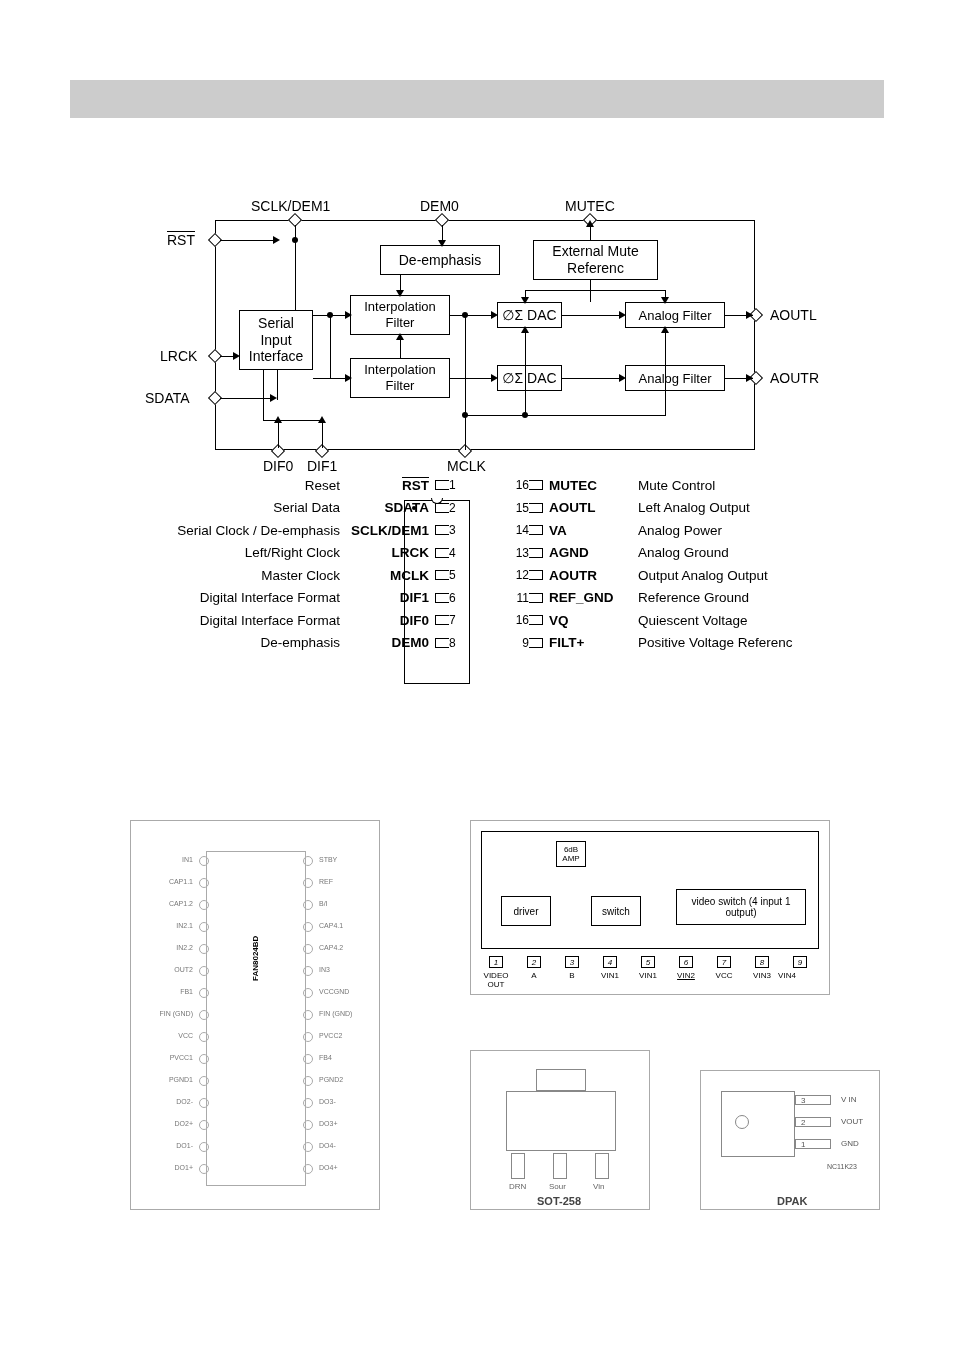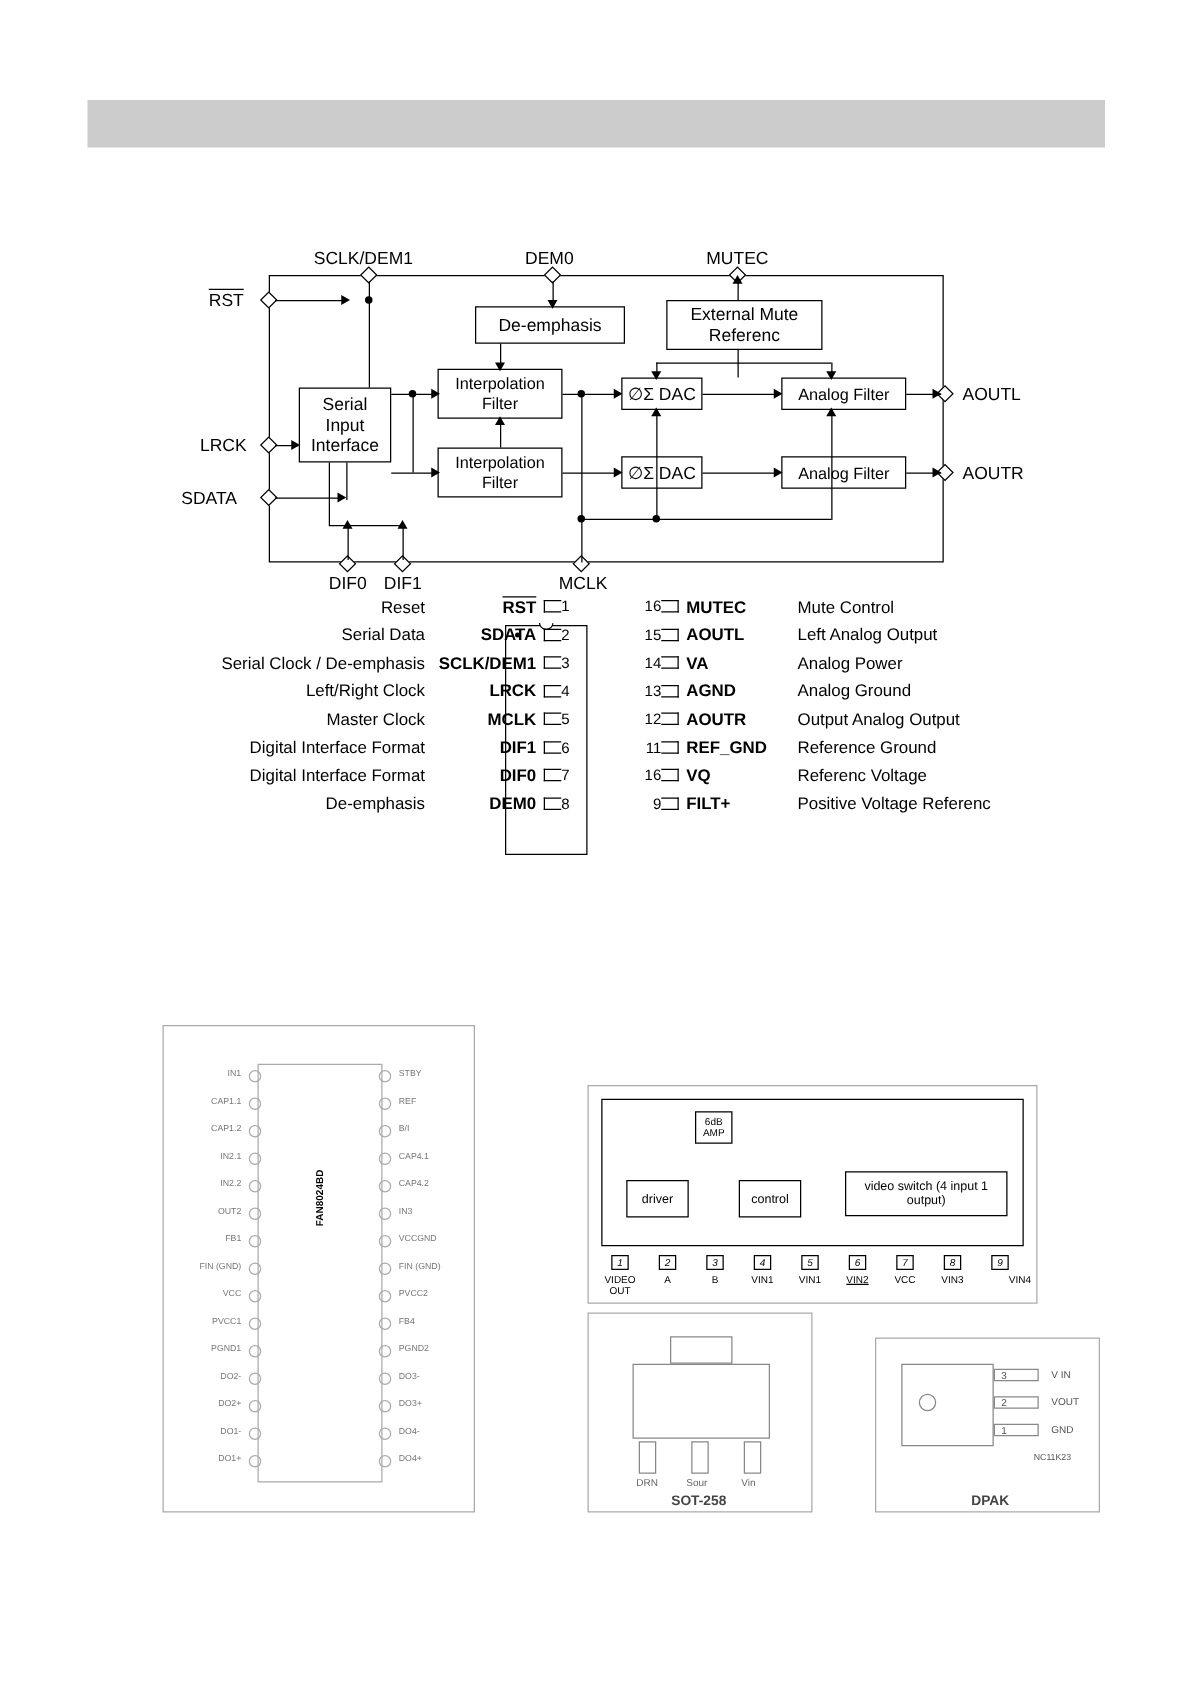--- a/index.html
+++ b/index.html
@@ -144,21 +144,21 @@
   .chip-notch { position:absolute; left:431px; top:498px; width:12px;height:6px;
     border:1.3px solid #000;border-top:none;border-radius:0 0 6px 6px; background:#fff;}
   .chip-dot { position:absolute; left:412px; top:506px; width:4px;height:4px;border-radius:50%;background:#000;}
 
   
   .thumb {
     position:absolute;
     border:1px solid #aaa;
   }
   .thumb1 { left:130px; top:820px; width:250px; height:390px;}
-  .thumb2 { left:470px; top:820px; width:360px; height:175px;margin-top:48px;}
+  .thumb2 { left:470px; top:820px; width:360px; height:175px;}
   .thumb3 { left:470px; top:1050px; width:180px; height:160px;}
   .thumb4 { left:700px; top:1070px; width:180px; height:140px;}
   .thumb-label { font-size:11px; position:absolute; color:#444; }
 
   .mini { font-size:8px; color:#666; }
 
   
   .vs-outer { position:absolute; left:10px; top:10px; right:10px; bottom:45px; border:1px solid #000;}
   .vs-box { position:absolute; border:1px solid #000; font-size:10px; display:flex;align-items:center;justify-content:center; text-align:center; background:#fff;}
   .vs-pin { position:absolute; width:14px;height:12px;border:1px solid #000;font-size:8px;display:flex;align-items:center;justify-content:center;}
@@ -372,21 +372,21 @@
   </div>
   <div class="pin-row">
     <div class="pin-desc-l">Digital Interface Format</div>
     <div class="pin-name-l">DIF0</div>
     <div class="pin-mark-l"></div>
     <div class="pin-num-l">7</div>
     <div class="spacer"></div>
     <div class="pin-num-r">16</div>
     <div class="pin-mark-r"></div>
     <div class="pin-name-r">VQ</div>
-    <div class="pin-desc-r">Referenc Voltage</div>
+    <div class="pin-desc-r">Quiescent Voltage</div>
   </div>
   <div class="pin-row">
     <div class="pin-desc-l">De-emphasis</div>
     <div class="pin-name-l">DEM0</div>
     <div class="pin-mark-l"></div>
     <div class="pin-num-l">8</div>
     <div class="spacer"></div>
     <div class="pin-num-r">9</div>
     <div class="pin-mark-r"></div>
     <div class="pin-name-r">FILT+</div>
@@ -462,42 +462,42 @@
     <div class="fan-lbl" style="left: 188px; top: 321px;">DO4-</div>
     <div class="fan-pin" style="left: 172px; top: 343px;"></div>
     <div class="fan-lbl" style="left: 188px; top: 343px;">DO4+</div>
   </div>
 
 <div class="thumb thumb2">
   <div class="vs-outer"></div>
   <div class="vs-box" style="left:85px;top:20px;width:30px;height:26px;font-size:8px">6dB
 AMP</div>
   <div class="vs-box" style="left:30px;top:75px;width:50px;height:30px">driver</div>
-  <div class="vs-box" style="left:120px;top:75px;width:50px;height:30px">control</div>
+  <div class="vs-box" style="left:120px;top:75px;width:50px;height:30px">switch</div>
   <div class="vs-box" style="left:205px;top:68px;width:130px;height:36px;white-space:normal">video switch
 (4 input 1 output)</div>
   <div id="vs-pins"></div>
 <div class="vs-pin" style="left: 18px; top: 135px; font-style: italic;">1</div>
     <div class="vs-plabel" style="left: 7px; top: 150px;">VIDEO OUT</div>
     <div class="vs-pin" style="left: 56px; top: 135px; font-style: italic;">2</div>
     <div class="vs-plabel" style="left: 45px; top: 150px;">A</div>
     <div class="vs-pin" style="left: 94px; top: 135px; font-style: italic;">3</div>
     <div class="vs-plabel" style="left: 83px; top: 150px;">B</div>
     <div class="vs-pin" style="left: 132px; top: 135px; font-style: italic;">4</div>
     <div class="vs-plabel" style="left: 121px; top: 150px;">VIN1</div>
     <div class="vs-pin" style="left: 170px; top: 135px; font-style: italic;">5</div>
     <div class="vs-plabel" style="left: 159px; top: 150px;">VIN1</div>
     <div class="vs-pin" style="left: 208px; top: 135px; font-style: italic;">6</div>
     <div class="vs-plabel" style="left: 197px; top: 150px; text-decoration: underline;">VIN2</div>
     <div class="vs-pin" style="left: 246px; top: 135px; font-style: italic;">7</div>
     <div class="vs-plabel" style="left: 235px; top: 150px;">VCC</div>
     <div class="vs-pin" style="left: 284px; top: 135px; font-style: italic;">8</div>
     <div class="vs-plabel" style="left: 273px; top: 150px;">VIN3</div>
     <div class="vs-pin" style="left: 322px; top: 135px; font-style: italic;">9</div>
-    <div class="vs-plabel" style="left: 327px; top: 150px; text-align: center;">VIN4</div>
+    <div class="vs-plabel" style="left: 298px; top: 150px; text-align: center;">VIN4</div>
   </div>
 
 <div class="thumb thumb3">
   <div class="sot-tab"></div>
   <div class="sot-body"></div>
   <div class="sot-leg" style="left:40px"></div>
   <div class="sot-leg" style="left:82px"></div>
   <div class="sot-leg" style="left:124px"></div>
   <span class="mini" style="position:absolute;left:38px;bottom:18px">DRN</span>
   <span class="mini" style="position:absolute;left:78px;bottom:18px">Sour</span>

